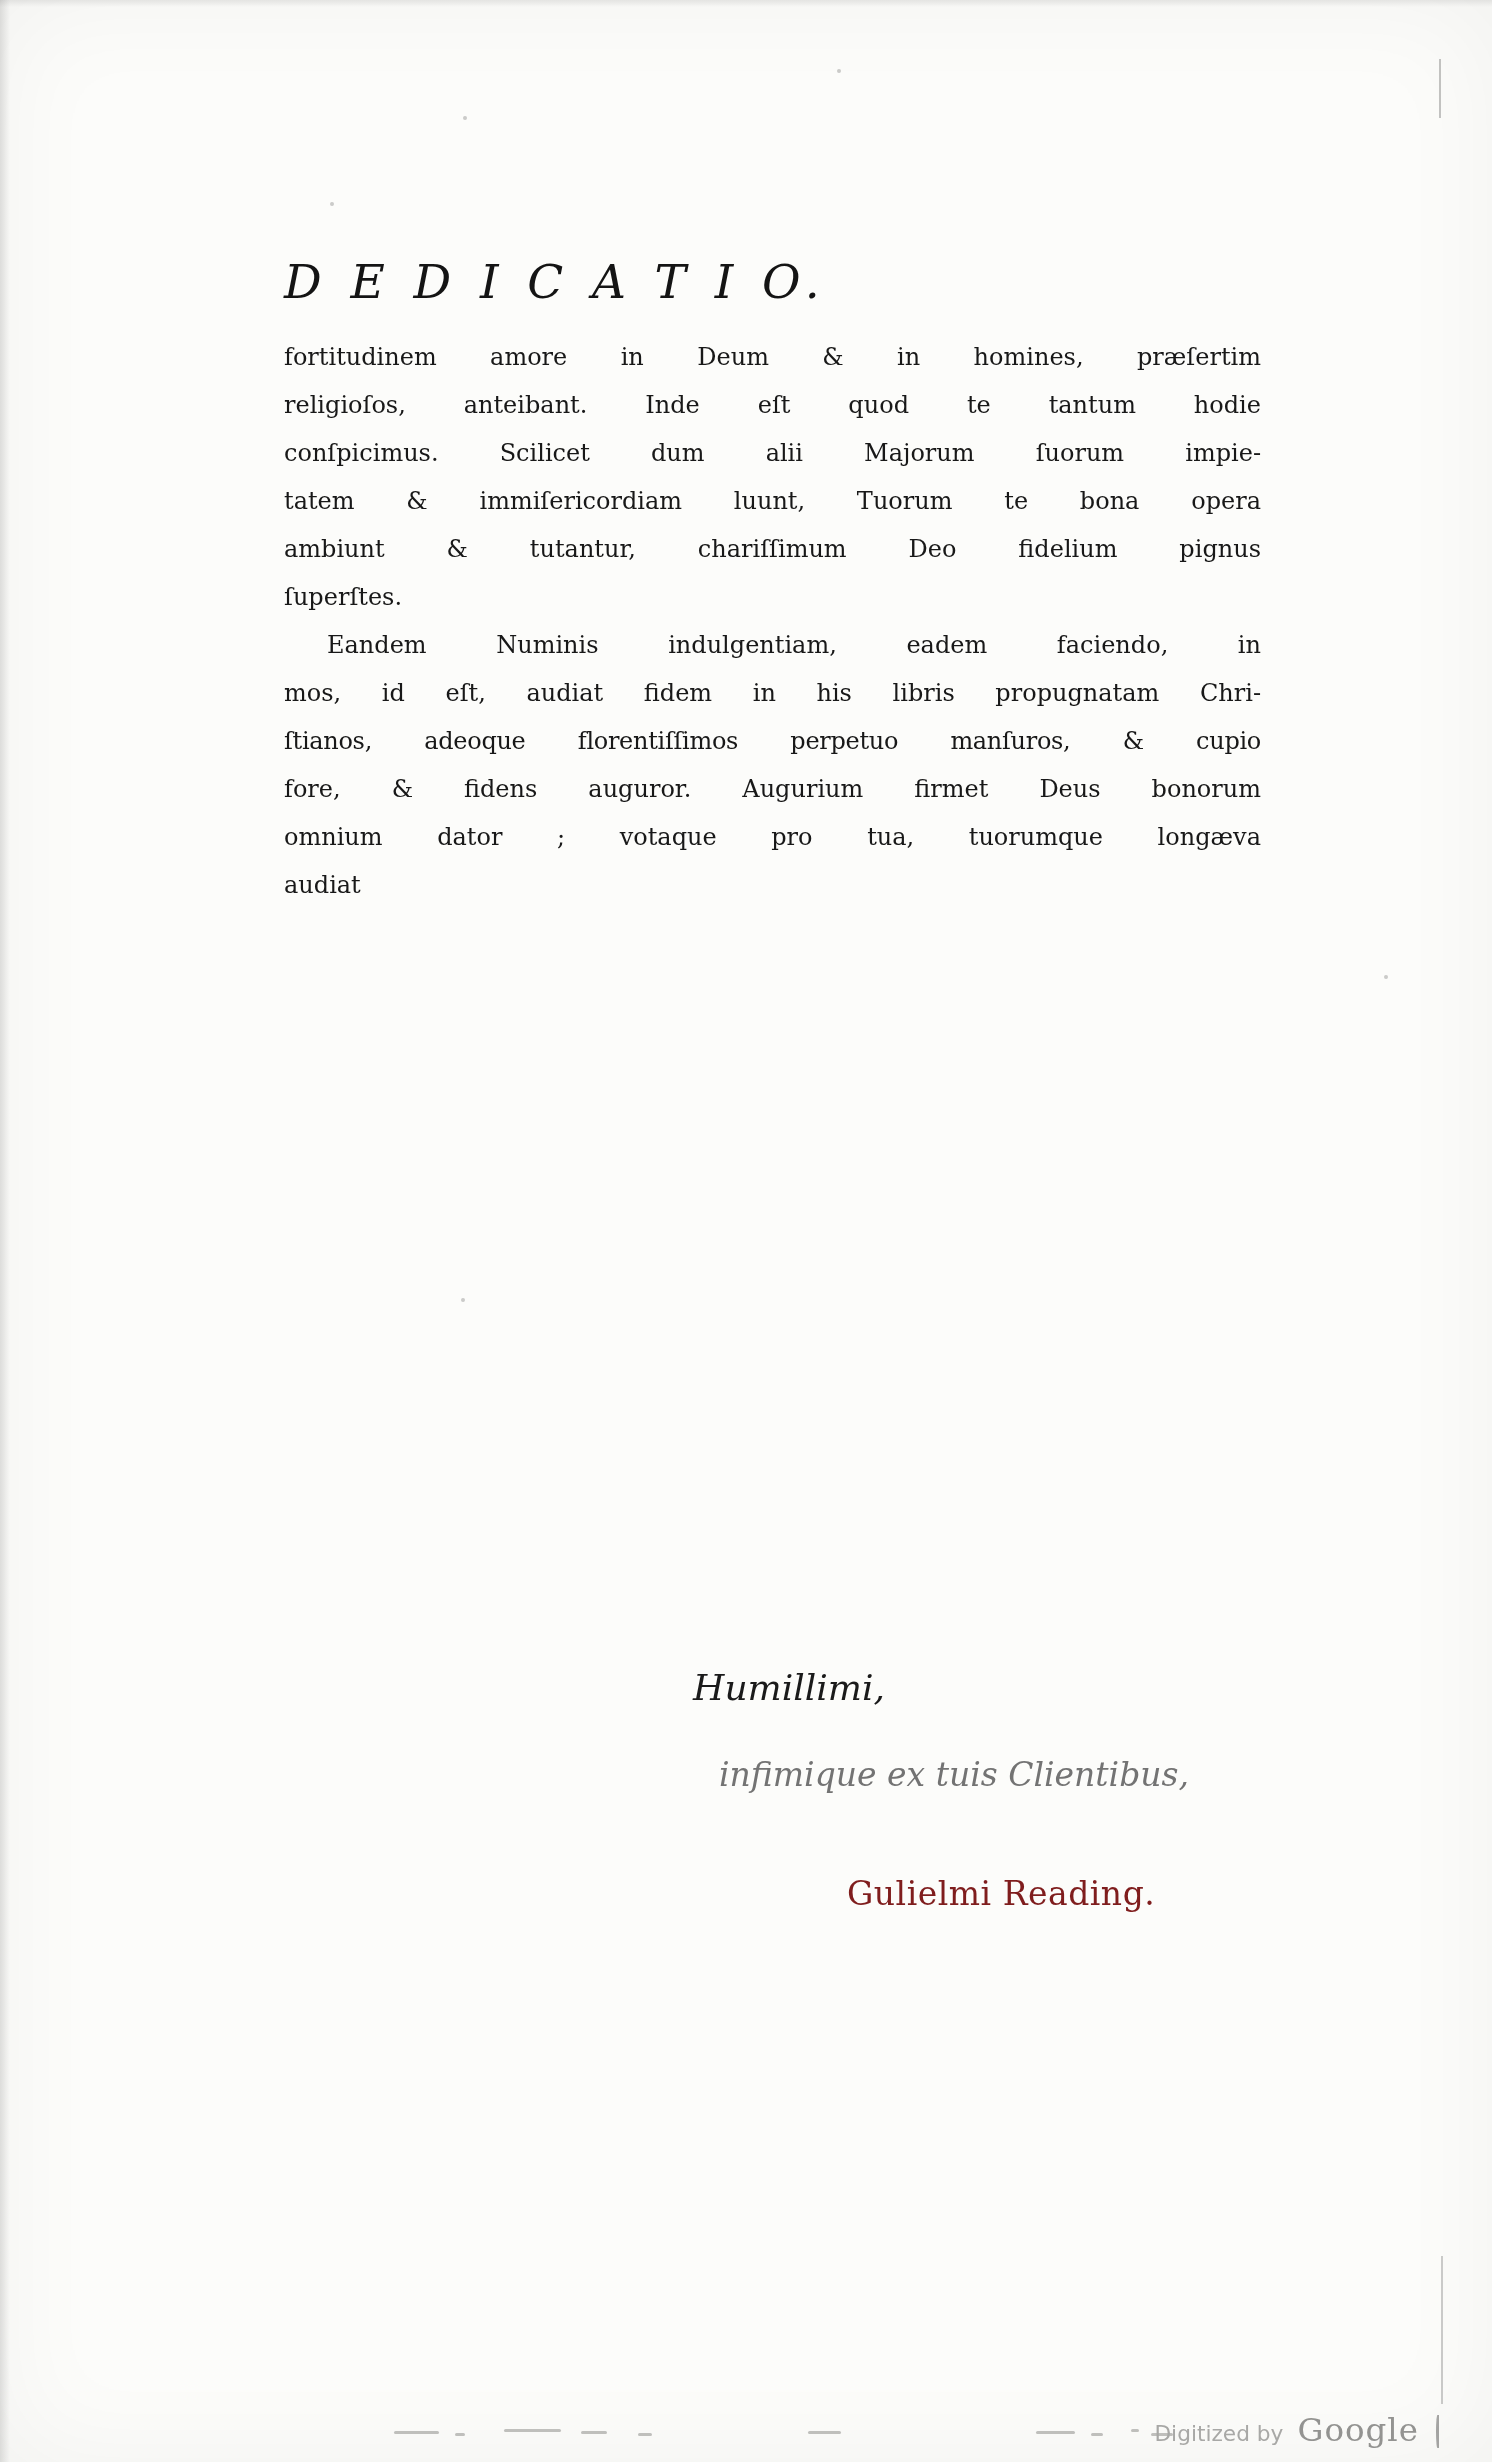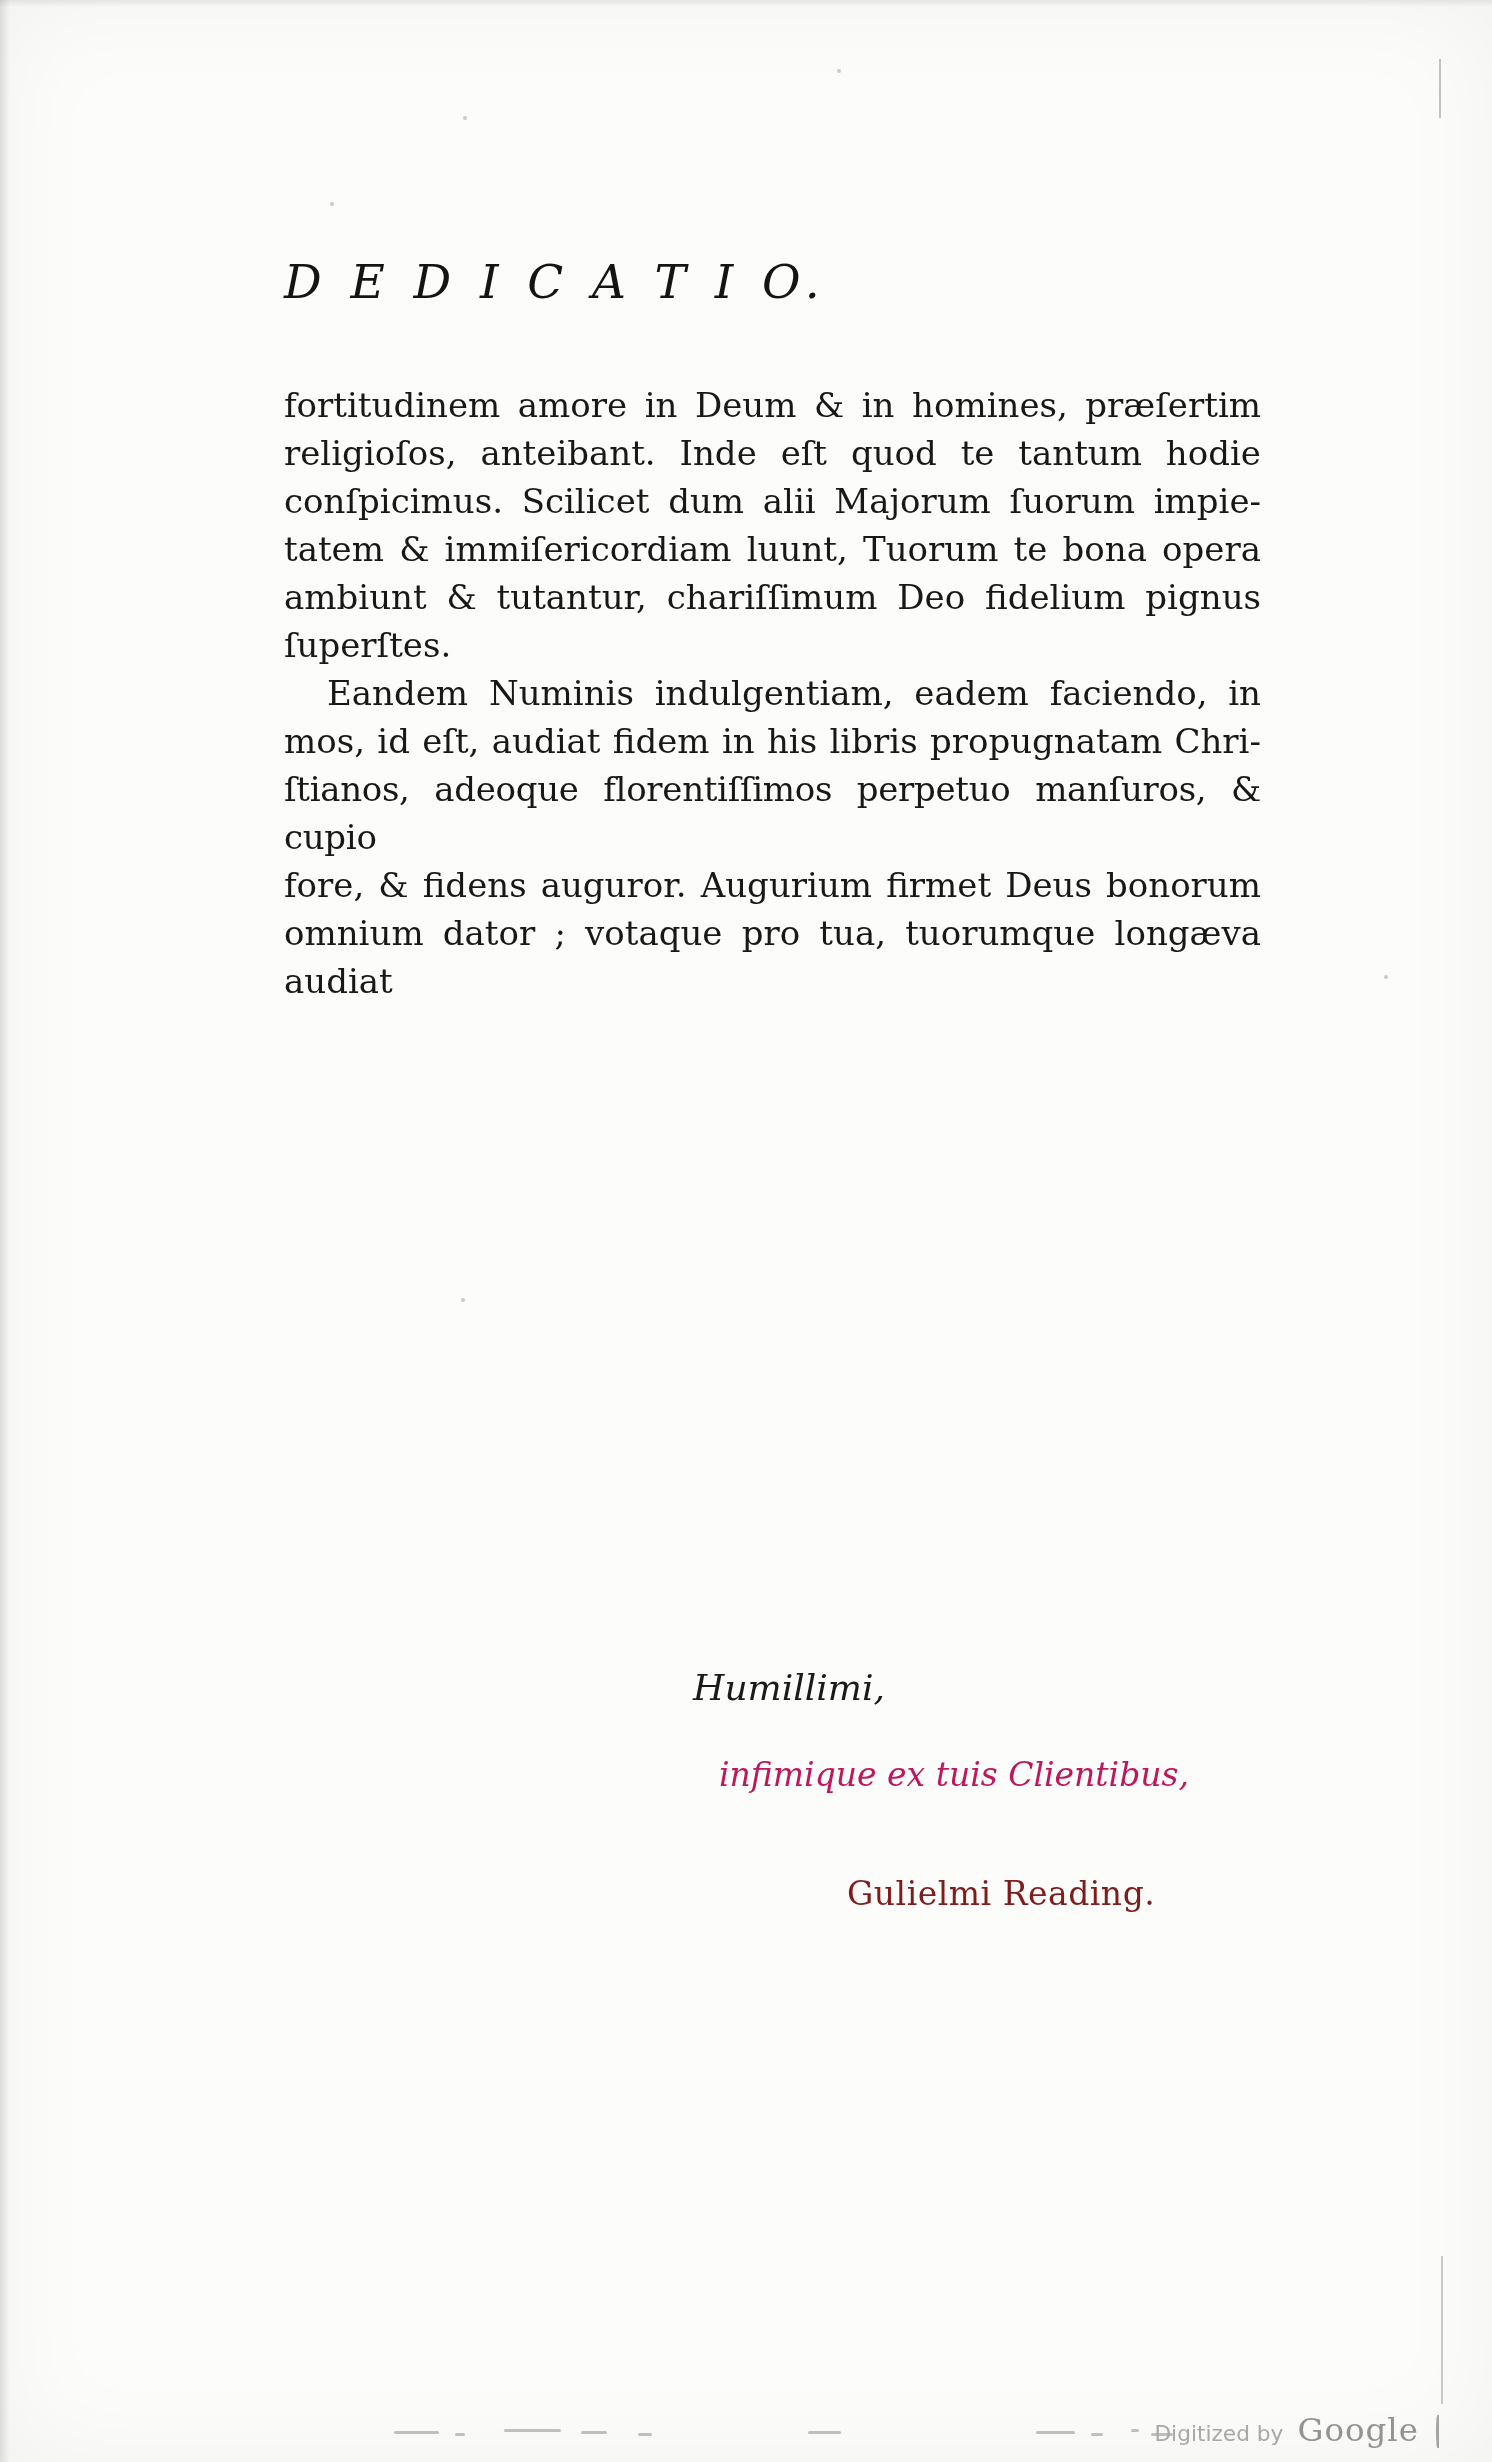--- a/index.html
+++ b/index.html
@@ -48,40 +48,39 @@
     font-style: italic;
     font-size: 47px;
     letter-spacing: 6.9px;
     font-weight: 400;
     color: #141414;
   }
 
   .textblock {
     position: absolute;
     top: 333px; left: 284px; width: 977px;
-    font-size: 34px;
+    font-size: 24px;
     color: #181818;
-    margin-top: 48px;
   }
   .line {
     line-height: 48px;
     text-align: justify;
     text-align-last: justify;
   }
   .line.last { text-align-last: left; }
   .line.indent { text-indent: 43px; }
   .line.tight { word-spacing: -2px; letter-spacing: -0.3px; }
 
   .closing-humillimi {
     position: absolute; left: 693px; top: 1667px;
     font-style: italic; font-size: 36px; color: #1a1a1a;
   }
   .closing-clientibus {
     position: absolute; left: 719px; top: 1755px;
-    font-style: italic; font-size: 33px; color: #be185d;
+    font-style: italic; font-size: 33px; color: #737373;
   }
   .closing-signature {
     position: absolute; left: 847px; top: 1874px;
     font-size: 33px; color: #7f1d1d;
     letter-spacing: 0.5px;
   }
 
   .watermark {
     position: absolute; right: 73px; bottom: 13.8px;
     display: flex; align-items: baseline; gap: 14px;

